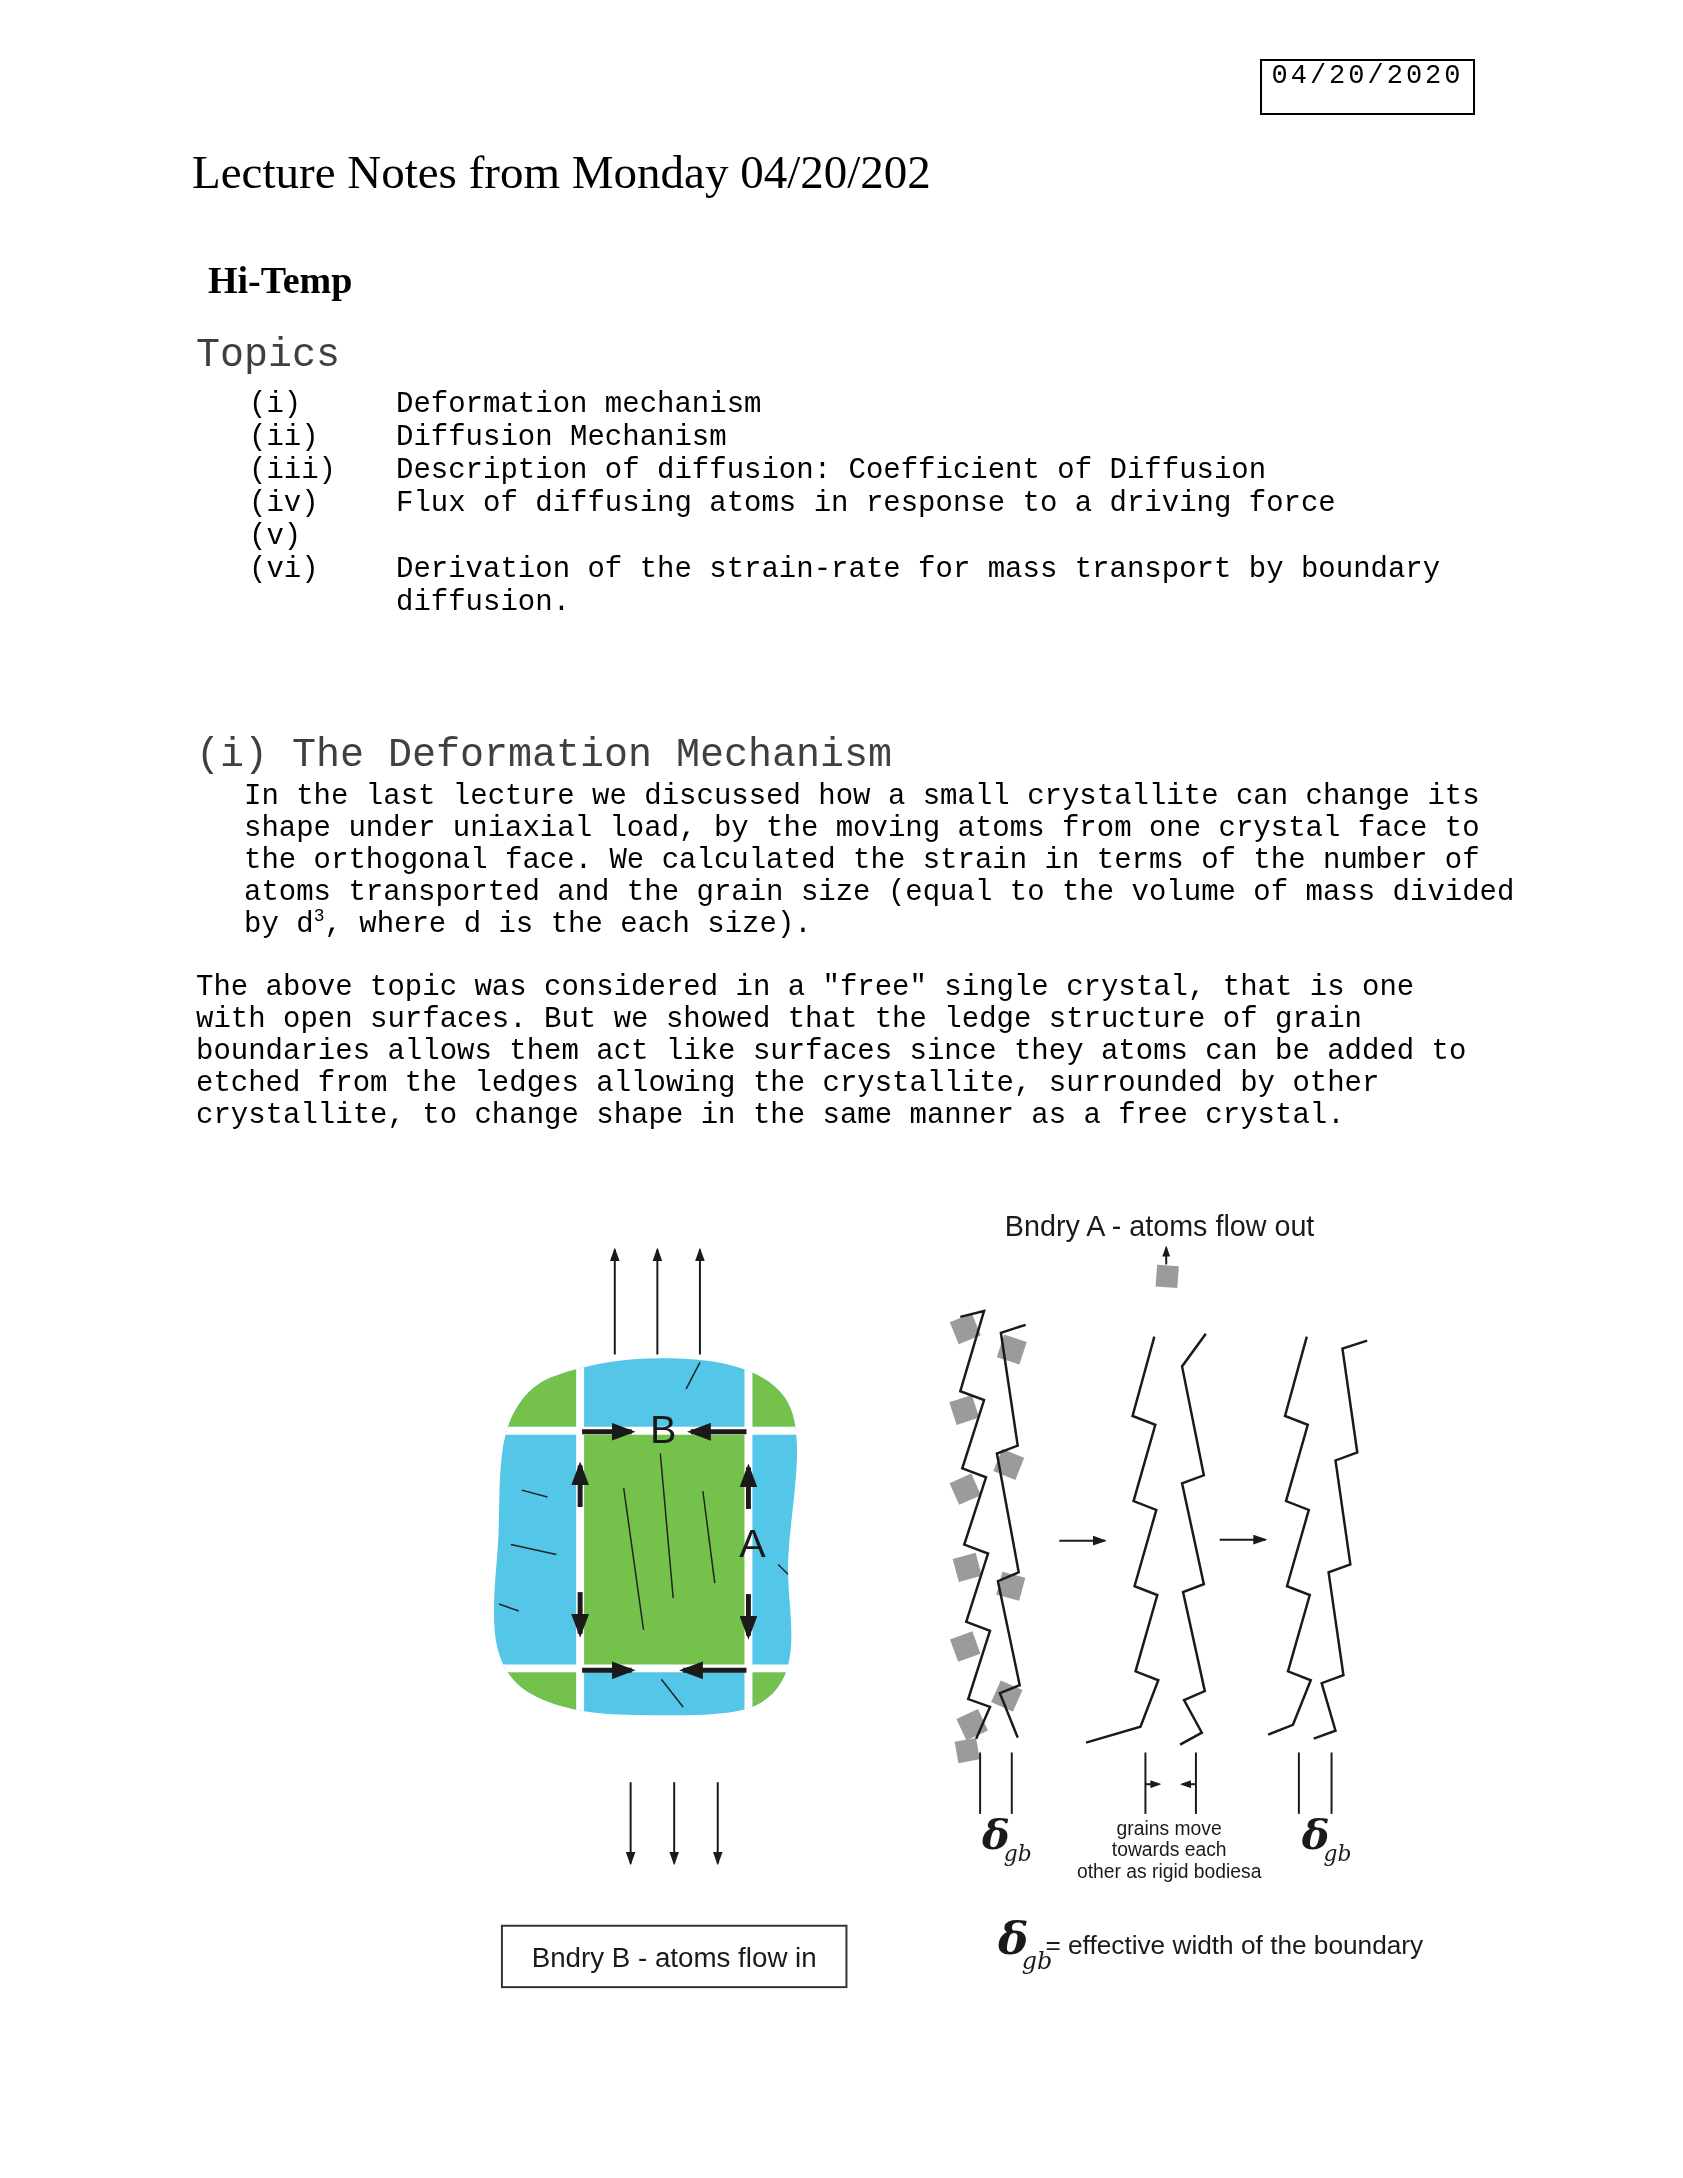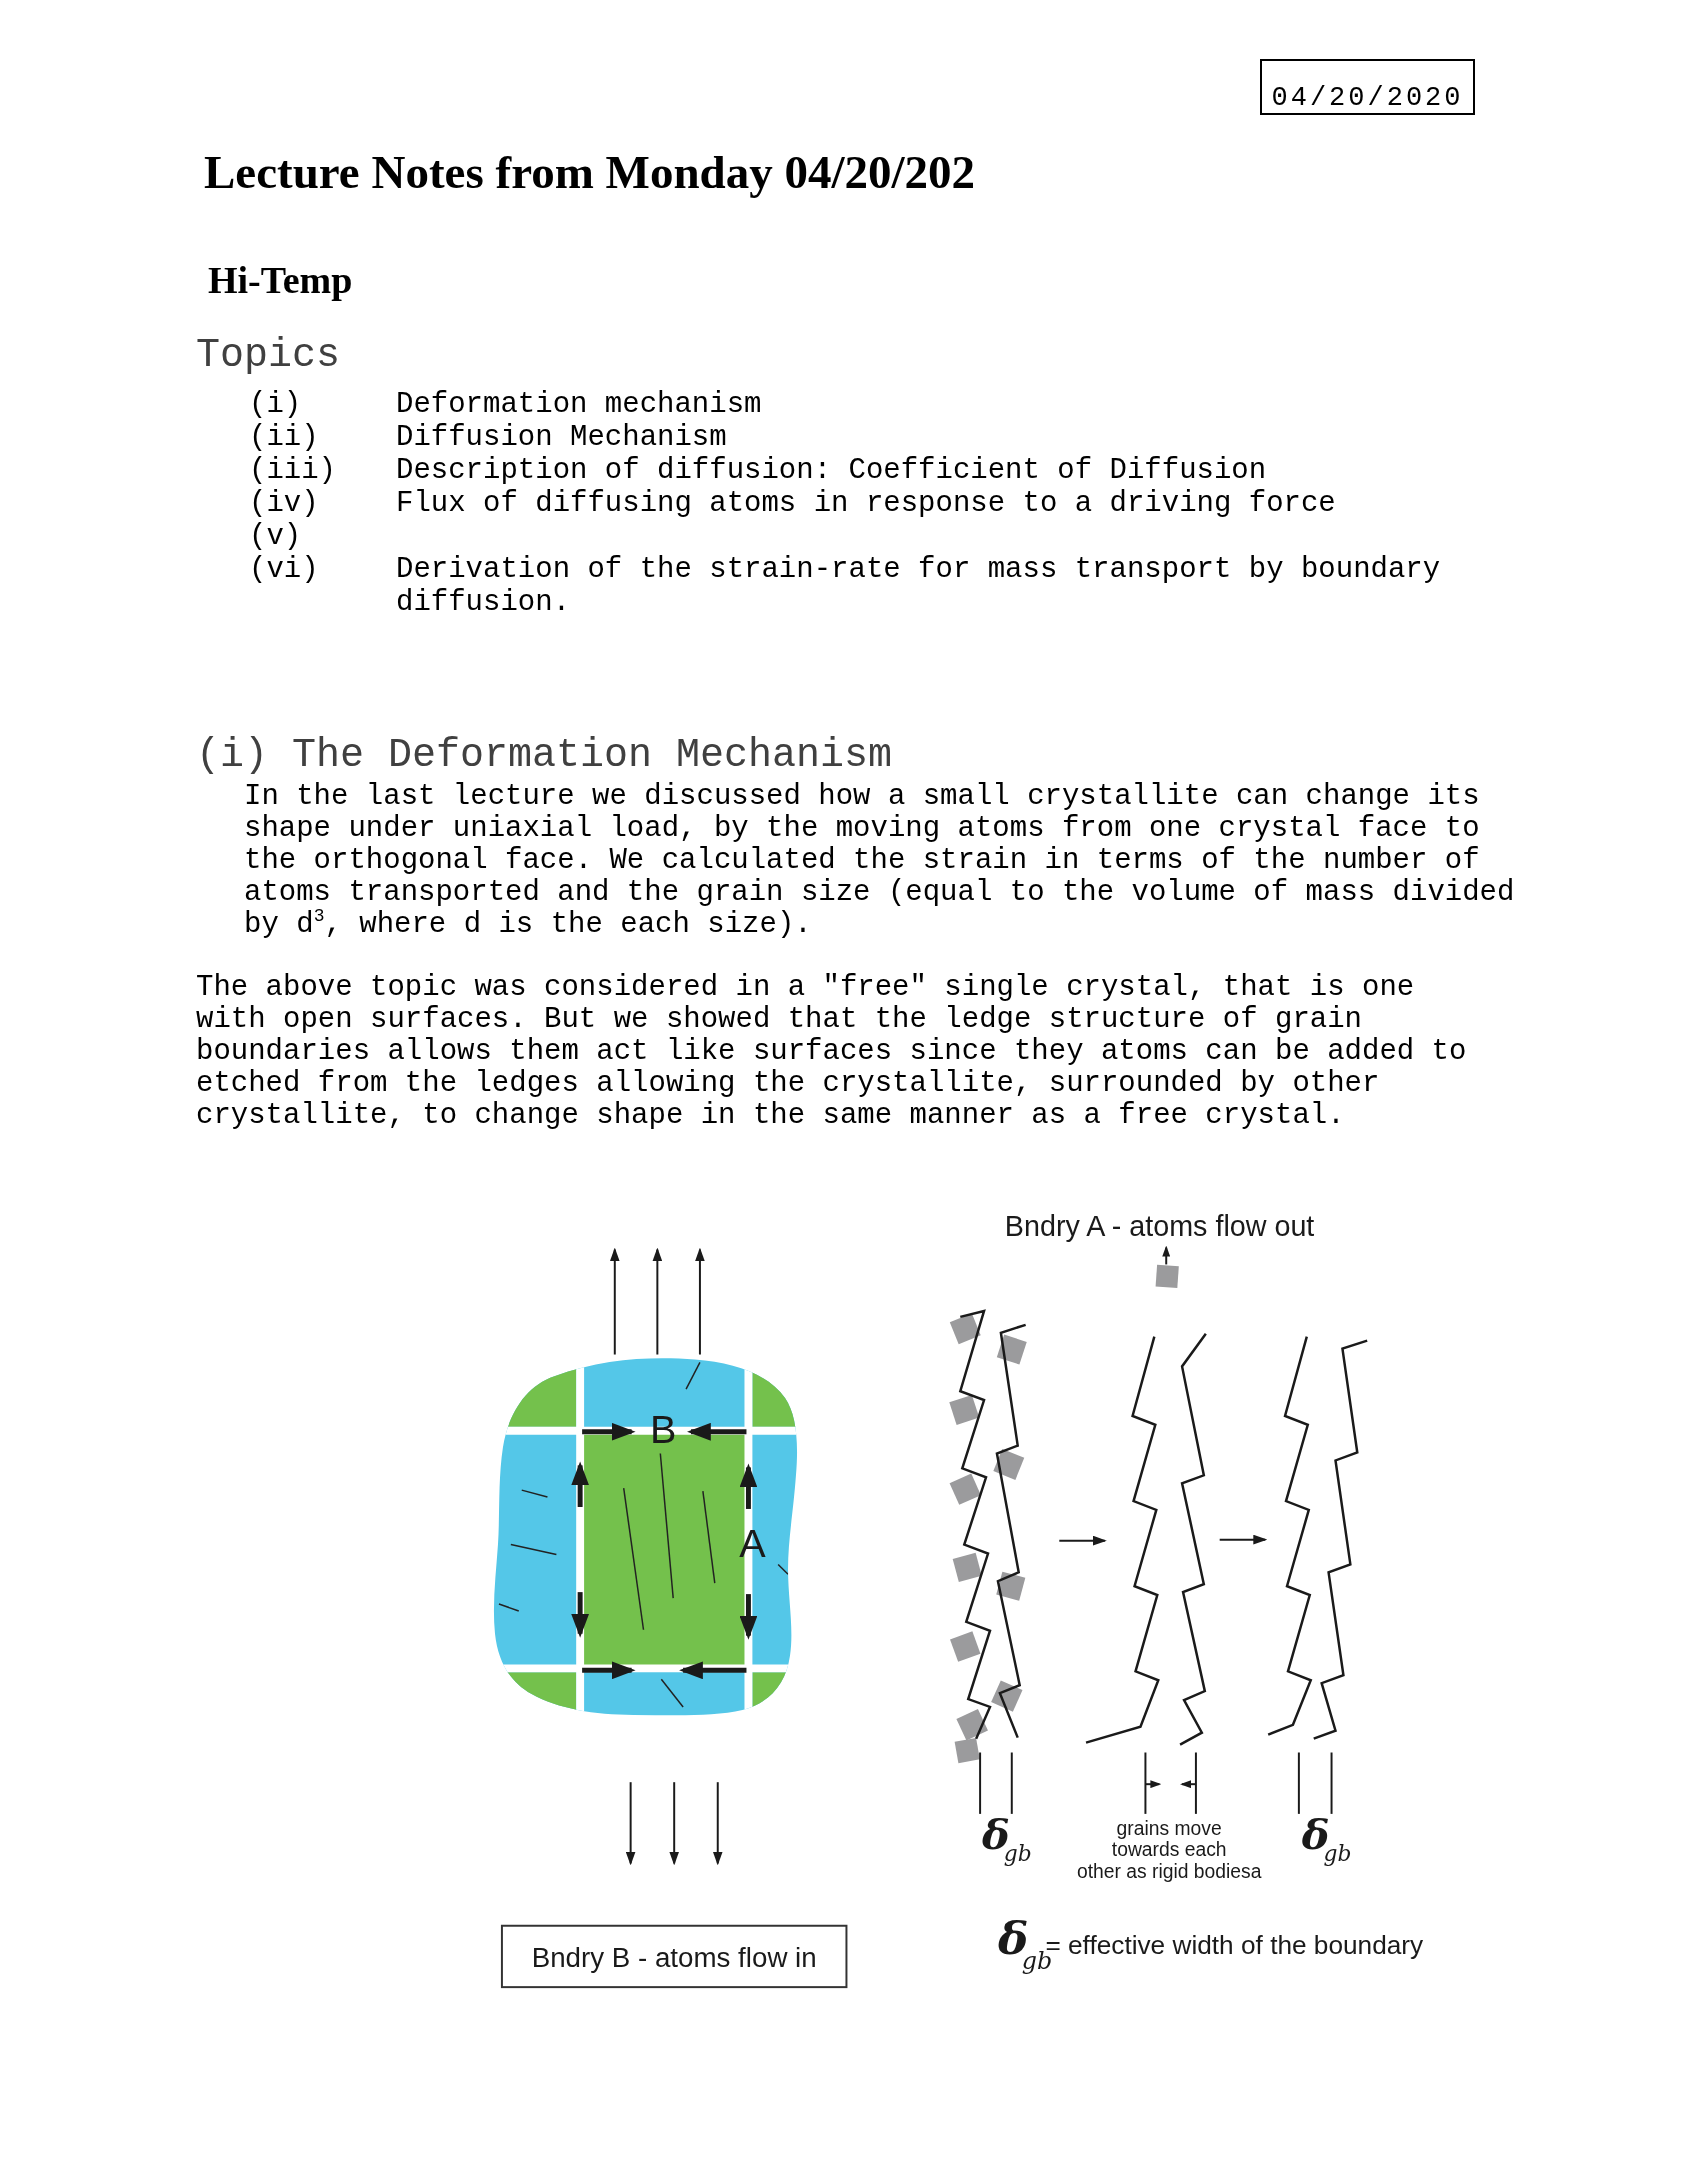--- a/index.html
+++ b/index.html
@@ -7,24 +7,24 @@
     width:1683px;height:2178px;position:relative;background:#ffffff;
     font-family:"Liberation Sans",sans-serif;color:#000;overflow:hidden;
   }
   .abs{position:absolute;}
   .mono{font-family:"Liberation Mono","DejaVu Sans Mono",monospace;}
   .serif{font-family:"Liberation Serif","DejaVu Serif",serif;}
 
   .date-box{
     left:1260px;top:59px;width:215px;height:56px;
     border:2px solid #000;box-sizing:border-box;
-    display:flex;align-items:flex-end;justify-content:center;
+    display:flex;align-items:flex-start;justify-content:center;
     font-size:27px;letter-spacing:3px;
   }
-  .doc-title{left:204px;top:145px;font-size:47px;font-weight:bold;white-space:nowrap;}
+  .doc-title{left:192px;top:145px;font-size:47px;font-weight:normal;white-space:nowrap;}
   .subtitle{left:196px;top:246px;font-size:38px;font-weight:bold;}
   .gold{color:#404040;}
   .topics-heading{left:196px;top:333px;font-size:40px;}
   .section-heading{left:196px;top:733px;font-size:40px;white-space:nowrap;}
 
   .topics-list{left:249px;top:388px;font-size:29px;line-height:33px;}
   .topic-row{display:flex;}
   .t-label{width:147px;flex:none;}
   .t-text{white-space:pre;}
 

